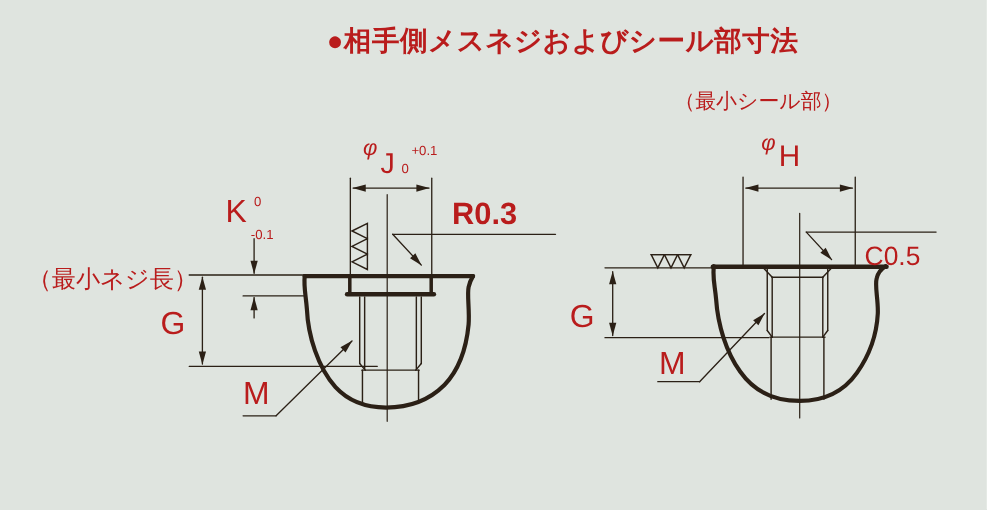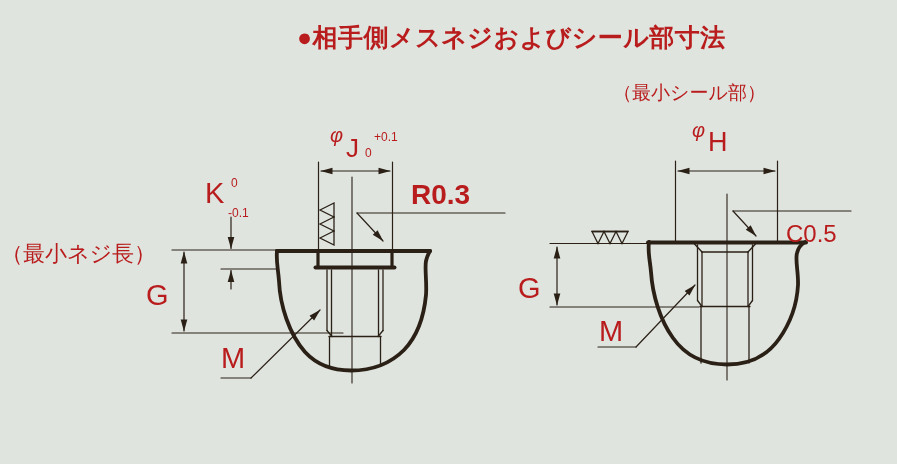--- a/index.html
+++ b/index.html
@@ -148,21 +148,21 @@
 
       <g stroke-width="1.2">
         <path d="M598,347 H636"></path>
         <line x1="636" y1="347" x2="695" y2="285" marker-end="url(#arr)"></line>
       </g>
     </g>
   </svg>
 
   <div class="txt title" style="left:297px;top:25px;">●相手側メスネジおよびシール部寸法</div>
 
-  <div class="txt jp" style="left:1px;top:243px;">（最小ネジ長）</div>
+  <div class="txt jp" style="left:1px;top:243px;padding-left:24px;">（最小ネジ長）</div>
   <div class="txt dimletter" style="left:146px;top:281px;">G</div>
   <div class="txt dimletter" style="left:221px;top:344px;">M</div>
   <div class="txt dimletter" style="left:205px;top:179px;">K</div>
   <div class="txt tol" style="left:231px;top:177px;">0</div>
   <div class="txt tol" style="left:228px;top:191px;margin-top:16px;">-0.1</div>
   <div class="txt phi" style="left:330px;top:125px;">φ</div>
   <div class="txt" style="left:346px;top:135px;font-size:26px;">J</div>
   <div class="txt tol" style="left:362px;top:131px;margin-left:12px;">+0.1</div>
   <div class="txt tol" style="left:365px;top:147px;">0</div>
   <div class="txt" style="left:411px;top:181px;font-size:28px;font-weight:bold;">R0.3</div>

